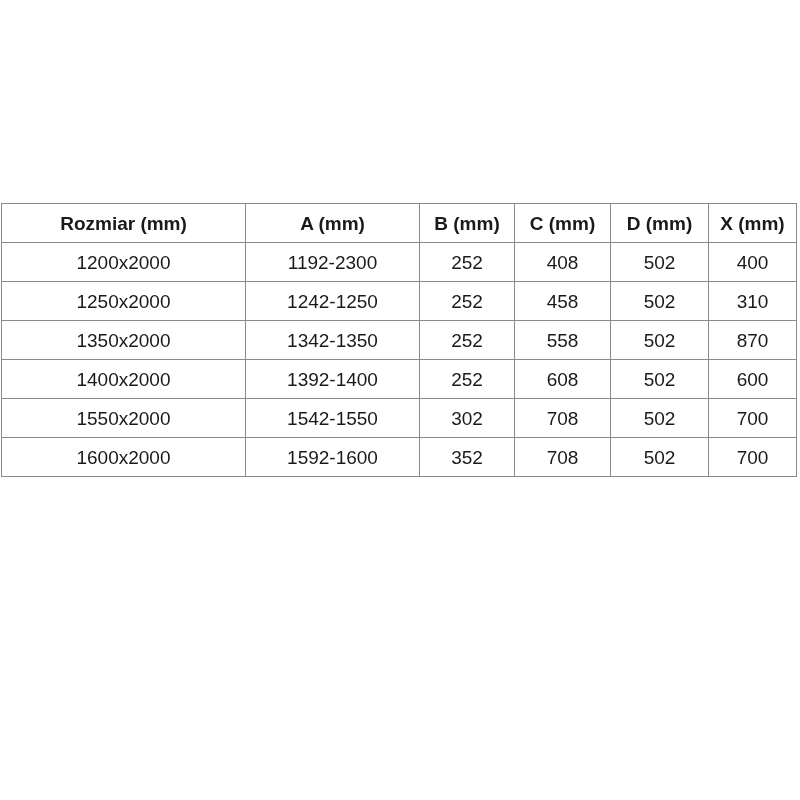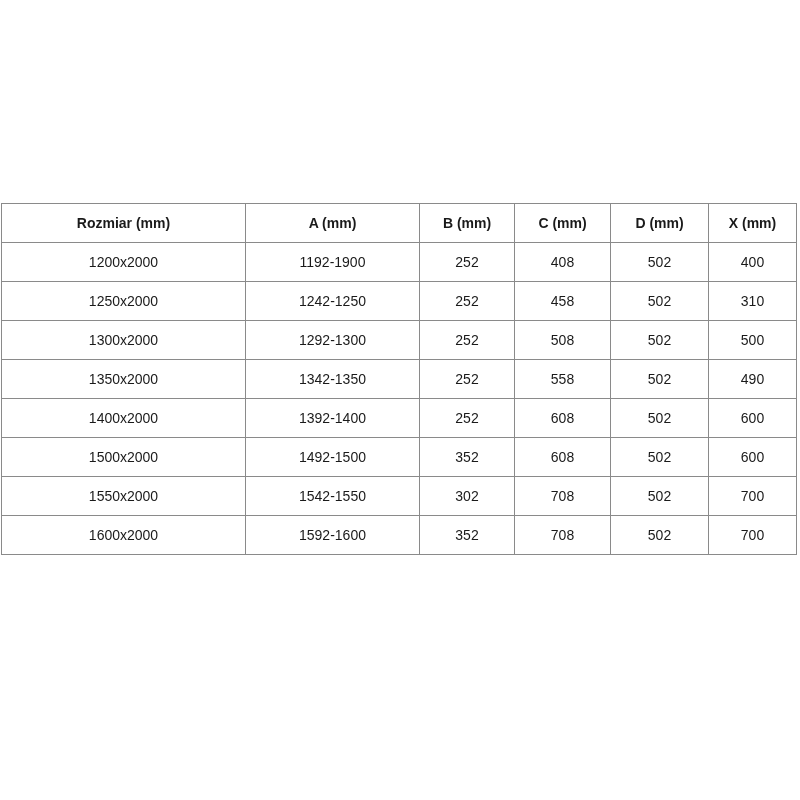--- a/index.html
+++ b/index.html
@@ -25,21 +25,21 @@
     table-layout: fixed;
     background: #ffffff;
   }
   table.spec-table th,
   table.spec-table td {
     border: 1px solid var(--border-color, #8a8a8a);
     height: 39px;
     text-align: center;
     vertical-align: middle;
     color: var(--text-color, #1a1a1a);
-    font-size: 14px;
+    font-size: 19px;
     line-height: 1;
     white-space: nowrap;
     overflow: hidden;
   }
   table.spec-table th {
     font-weight: bold;
   }
   table.spec-table td {
     font-weight: normal;
   }
@@ -70,62 +70,46 @@
         <th>A (mm)</th>
         <th>B (mm)</th>
         <th>C (mm)</th>
         <th>D (mm)</th>
         <th>X (mm)</th>
       </tr>
     </thead>
     <tbody>
       <tr>
         <td>1200x2000</td>
-        <td>1192-1900</td>
+        <td>1192-2300</td>
         <td>252</td>
         <td>408</td>
         <td>502</td>
         <td>400</td>
       </tr>
       <tr>
         <td>1250x2000</td>
         <td>1242-1250</td>
         <td>252</td>
         <td>458</td>
         <td>502</td>
         <td>310</td>
       </tr>
       <tr>
-        <td>1300x2000</td>
-        <td>1292-1300</td>
-        <td>252</td>
-        <td>508</td>
-        <td>502</td>
-        <td>500</td>
-      </tr>
-      <tr>
         <td>1350x2000</td>
         <td>1342-1350</td>
         <td>252</td>
         <td>558</td>
         <td>502</td>
-        <td>490</td>
+        <td>870</td>
       </tr>
       <tr>
         <td>1400x2000</td>
         <td>1392-1400</td>
         <td>252</td>
-        <td>608</td>
-        <td>502</td>
-        <td>600</td>
-      </tr>
-      <tr>
-        <td>1500x2000</td>
-        <td>1492-1500</td>
-        <td>352</td>
         <td>608</td>
         <td>502</td>
         <td>600</td>
       </tr>
       <tr>
         <td>1550x2000</td>
         <td>1542-1550</td>
         <td>302</td>
         <td>708</td>
         <td>502</td>

